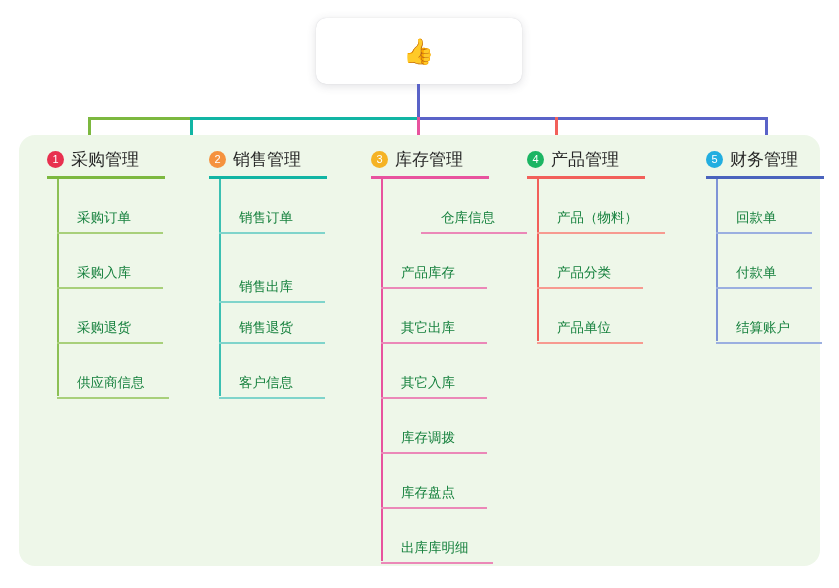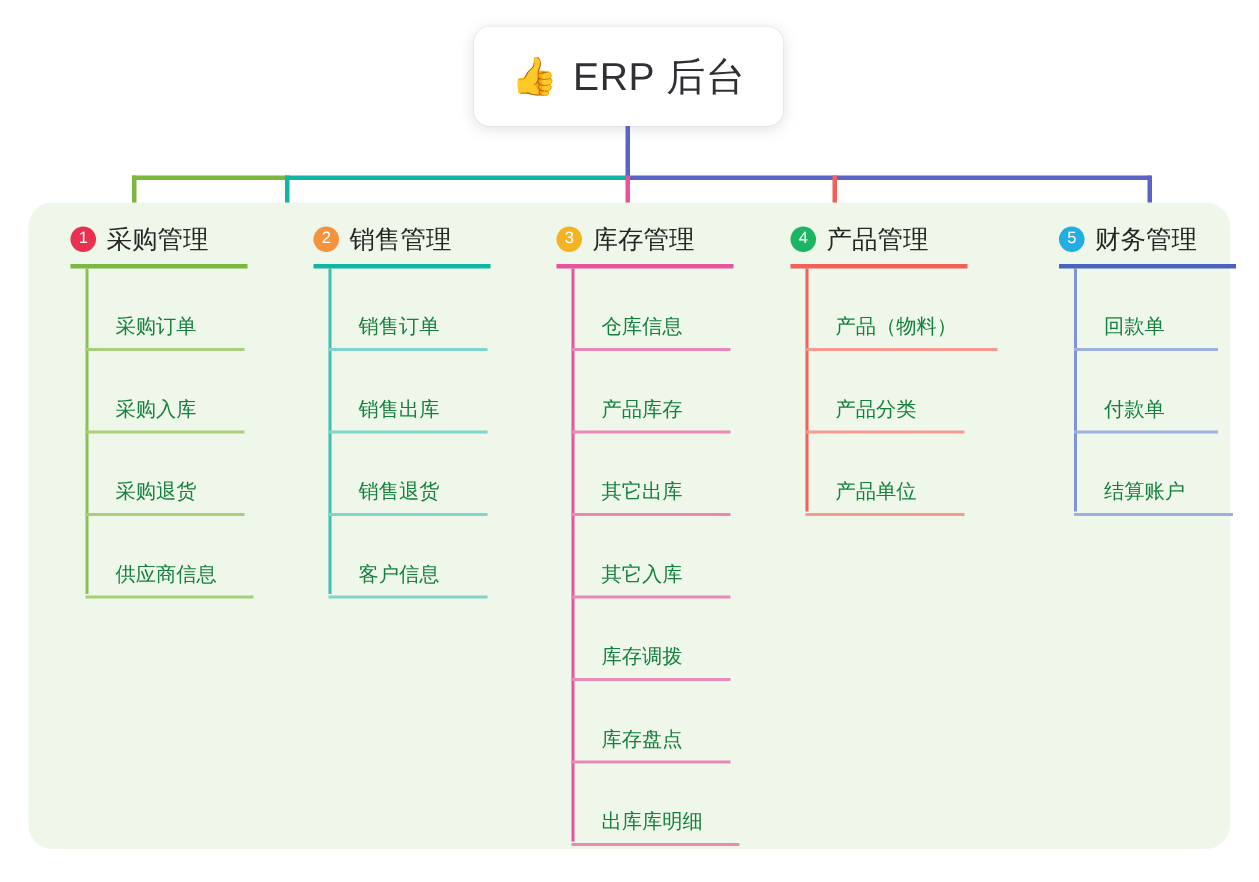--- a/index.html
+++ b/index.html
@@ -106,21 +106,20 @@
     left: 0;
     bottom: 0;
     height: 1.6px;
   }
 </style>
 </head>
 <body>
 
 <div id="title-card">
   <span class="thumb">👍</span>
-  <span class="ttl">ERP 后台</span>
 </div>
 
 <div id="connectors">
 
   <div class="ln" style="left:417px; top:84px; width:2.5px; height:35px; background:#5a63c8;"></div>
 
   <div class="ln" style="left:88px; top:117px; width:103px; height:2.5px; background:#7cb83f;"></div>
   <div class="ln" style="left:190px; top:117px; width:228px; height:2.5px; background:#11b5a4;"></div>
   <div class="ln" style="left:417px; top:117px; width:350px; height:2.5px; background:#5a63c8;"></div>
 
@@ -164,21 +163,21 @@
       <span class="badge" style="background:#f5923e;">2</span>
       <span class="col-title">销售管理</span>
     </div>
     <div class="head-rule" style="width:118px; background:#11b5a4;"></div>
     <div class="spine" style="height:217px; background:#3bc0b2;"></div>
 
     <div class="leaf" style="top:44px; width:106px; height:55px;">
       <span class="leaf-label">销售订单</span>
       <span class="leaf-rule" style="width:106px; background:#7fd4cb;"></span>
     </div>
-    <div class="leaf" style="top:99px; width:106px; height:55px;">
+    <div class="leaf" style="top:113px; width:106px; height:55px;">
       <span class="leaf-label">销售出库</span>
       <span class="leaf-rule" style="width:106px; background:#7fd4cb;"></span>
     </div>
     <div class="leaf" style="top:154px; width:106px; height:55px;">
       <span class="leaf-label">销售退货</span>
       <span class="leaf-rule" style="width:106px; background:#7fd4cb;"></span>
     </div>
     <div class="leaf" style="top:209px; width:106px; height:55px;">
       <span class="leaf-label">客户信息</span>
       <span class="leaf-rule" style="width:106px; background:#7fd4cb;"></span>
@@ -186,21 +185,21 @@
   </div>
 
   <div class="column" style="left:352px; width:160px;">
     <div class="col-head">
       <span class="badge" style="background:#f5b324;">3</span>
       <span class="col-title">库存管理</span>
     </div>
     <div class="head-rule" style="width:118px; background:#e8539e;"></div>
     <div class="spine" style="height:382px; background:#e8539e;"></div>
 
-    <div class="leaf" style="top:44px; width:106px; height:55px;">
+    <div class="leaf" style="top:44px; width:106px; height:55px;margin-left:40px;">
       <span class="leaf-label">仓库信息</span>
       <span class="leaf-rule" style="width:106px; background:#eb88b8;"></span>
     </div>
     <div class="leaf" style="top:99px; width:106px; height:55px;">
       <span class="leaf-label">产品库存</span>
       <span class="leaf-rule" style="width:106px; background:#eb88b8;"></span>
     </div>
     <div class="leaf" style="top:154px; width:106px; height:55px;text-align:center;">
       <span class="leaf-label">其它出库</span>
       <span class="leaf-rule" style="width:106px; background:#eb88b8;"></span>

